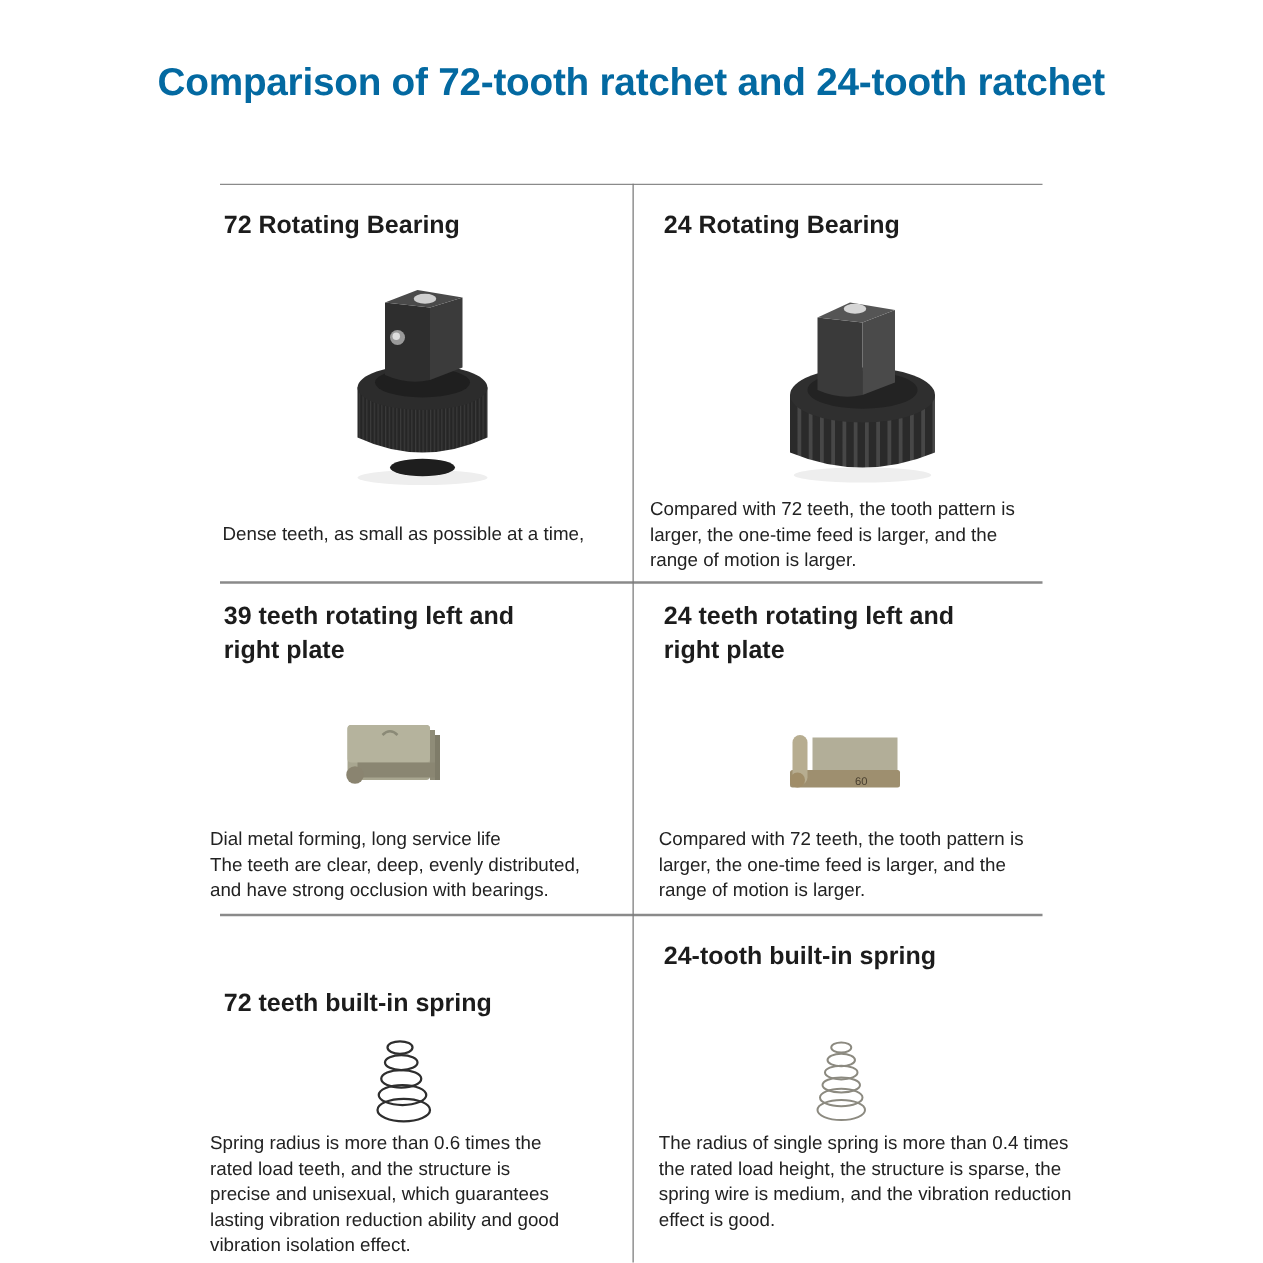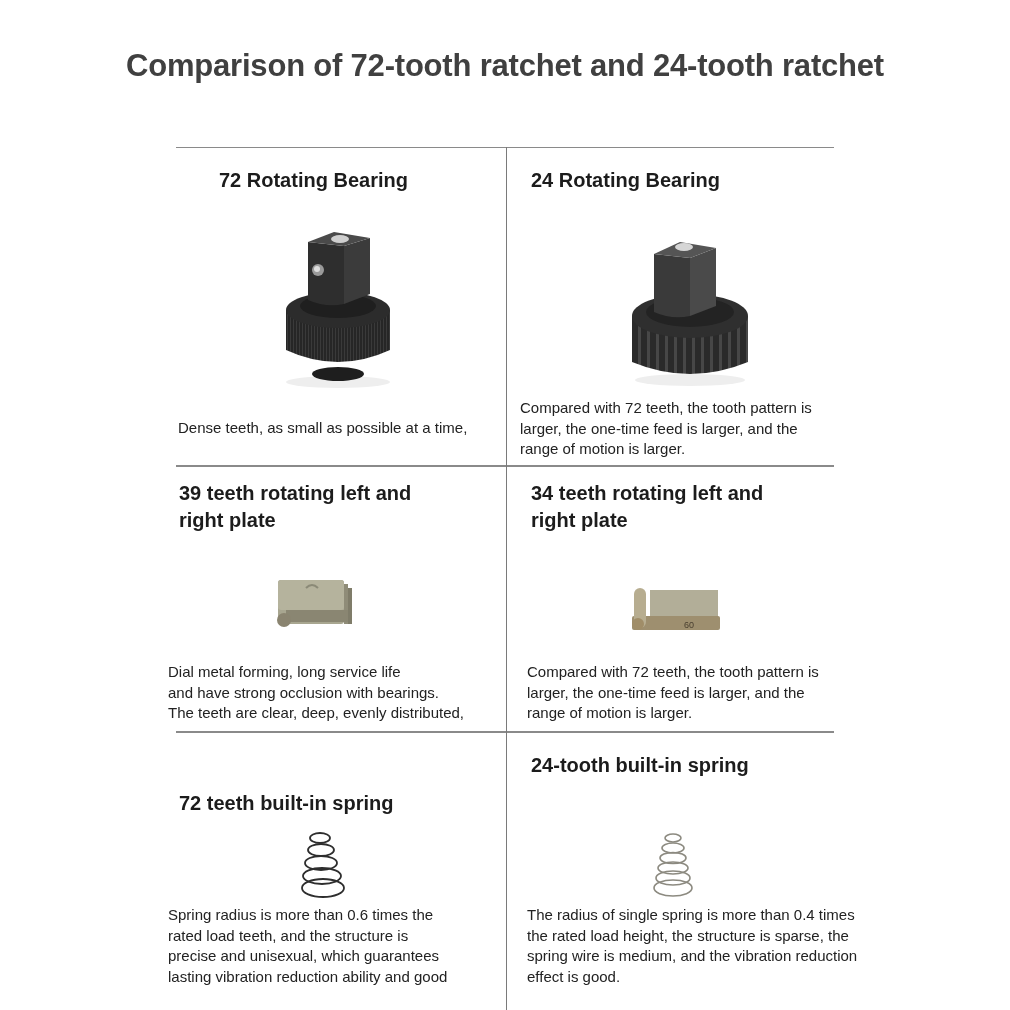--- a/index.html
+++ b/index.html
@@ -1,36 +1,36 @@
 <!DOCTYPE html>
 <html><head>
   <meta charset="utf-8">
   <style>
     html, body { margin: 0; padding: 0; background: #ffffff; }
     body { width: 1010px; height: 1010px; position: relative; overflow: hidden; font-family: "Liberation Sans", sans-serif; color: #1a1a1a; }
-    .title { position: absolute; left: 0; width: 1010px; top: 48px; text-align: center; font-weight: bold; font-size: 31px; letter-spacing: -0.2px; color: #404040; }
+    .title { position: absolute; left: 0; width: 1010px; top: 48px; text-align: center; font-weight: bold; font-size: 31px; letter-spacing: -0.2px; color: #0369a1; }
     .hline { position: absolute; height: 2px; background: #8a8a8a; }
     .vline { position: absolute; width: 1px; background: #7a7a7a; }
     .heading { position: absolute; font-weight: bold; font-size: 20px; line-height: 27px; color: #1c1c1c; }
     .desc { position: absolute; font-size: 15px; line-height: 20.5px; color: #222; white-space: nowrap; }
     .img { position: absolute; }
   </style>
 </head>
 <body>
 
 <div>
   <div class="title">Comparison of 72-tooth ratchet and 24-tooth ratchet</div>
 
   <div class="hline" style="left:176px; top:147px; width:658px; height:1px;"></div>
   <div class="hline" style="left:176px; top:465px; width:658px;"></div>
   <div class="hline" style="left:176px; top:731px; width:658px;"></div>
   <div class="vline" style="left:506px; top:147px; height:863px;"></div>
 
   <div>
-    <div class="heading" style="left:179px; top:167px;margin-left:40px;">72 Rotating Bearing</div>
+    <div class="heading" style="left:179px; top:167px;">72 Rotating Bearing</div>
     <div class="img" style="left:278px; top:222px; width:120px; height:170px;">
       <svg width="120" height="170" viewBox="0 0 120 170">
         <defs>
           <pattern id="knurl72" width="3" height="10" patternUnits="userSpaceOnUse">
             <rect width="3" height="10" fill="#262626"></rect>
             <rect width="1" height="10" fill="#3a3a3a"></rect>
           </pattern>
         </defs>
         <ellipse cx="60" cy="160" rx="52" ry="6" fill="#eeeeee"></ellipse>
         <ellipse cx="60" cy="152" rx="26" ry="7" fill="#1e1e1e"></ellipse>
@@ -88,28 +88,28 @@
         <rect x="6" y="6" width="66" height="30" rx="3" fill="#b5b39d"></rect>
         <rect x="72" y="10" width="4" height="40" fill="#8f8c78"></rect>
         <rect x="76" y="14" width="4" height="36" fill="#7f7c69"></rect>
         <rect x="14" y="36" width="62" height="12" fill="#8a8672"></rect>
         <circle cx="12" cy="46" r="7" fill="#8a8470"></circle>
         <path d="M34 14 Q40 8 46 14" stroke="#8b8a77" stroke-width="2" fill="none"></path>
       </svg>
     </div>
     <div class="desc" style="left:168px; top:662px;">
       <div>Dial metal forming, long service life</div>
+      <div>The teeth are clear, deep, evenly distributed,</div>
       <div>and have strong occlusion with bearings.</div>
-      <div>The teeth are clear, deep, evenly distributed,</div>
     </div>
   </div>
 
   <div>
     <div class="heading" style="left:531px; top:480px;">
-      <div>34 teeth rotating left and</div>
+      <div>24 teeth rotating left and</div>
       <div>right plate</div>
     </div>
     <div class="img" style="left:628px; top:586px; width:100px; height:48px;">
       <svg width="100" height="48" viewBox="0 0 100 48">
         <rect x="22" y="4" width="68" height="26" fill="#b2ae98"></rect>
         <rect x="4" y="30" width="88" height="14" rx="2" fill="#9e8f6f"></rect>
         <rect x="6" y="2" width="12" height="40" rx="6" fill="#b7ad90"></rect>
         <circle cx="10" cy="38" r="6" fill="#a08d68"></circle>
         <text x="56" y="42" font-size="9" fill="#4a4030" font-family="Liberation Sans, sans-serif">60</text>
       </svg>
@@ -132,20 +132,21 @@
           <ellipse cx="24" cy="46" rx="19" ry="8"></ellipse>
           <ellipse cx="25" cy="58" rx="21" ry="9"></ellipse>
         </g>
       </svg>
     </div>
     <div class="desc" style="left:168px; top:905px;">
       <div>Spring radius is more than 0.6 times the</div>
       <div>rated load teeth, and the structure is</div>
       <div>precise and unisexual, which guarantees</div>
       <div>lasting vibration reduction ability and good</div>
+      <div>vibration isolation effect.</div>
     </div>
   </div>
 
   <div>
     <div class="heading" style="left:531px; top:752px;">24-tooth built-in spring</div>
     <div class="img" style="left:650px; top:830px; width:48px; height:70px;">
       <svg width="48" height="70" viewBox="0 0 48 70">
         <g fill="none" stroke="#8c8a80" stroke-width="1.6">
           <ellipse cx="23" cy="8" rx="8" ry="4"></ellipse>
           <ellipse cx="23" cy="18" rx="11" ry="5"></ellipse>

